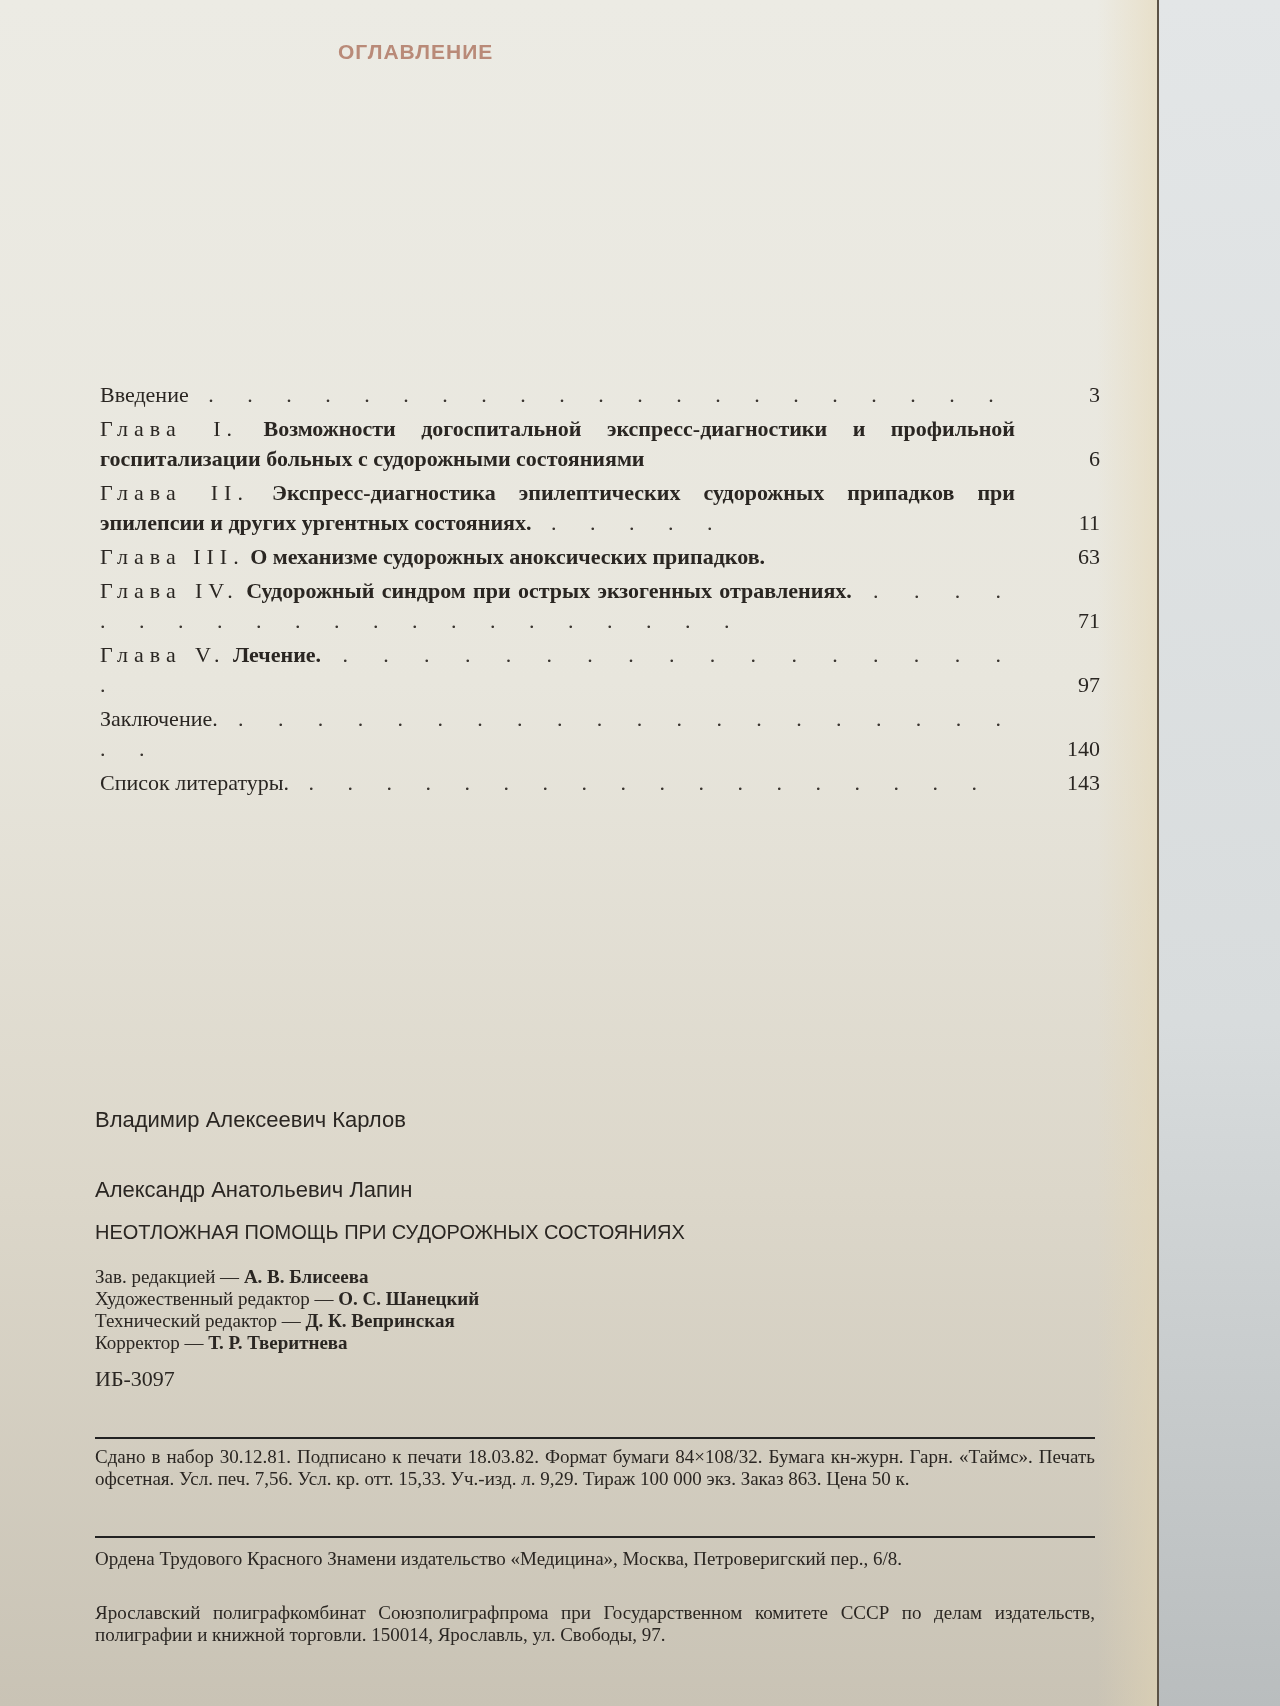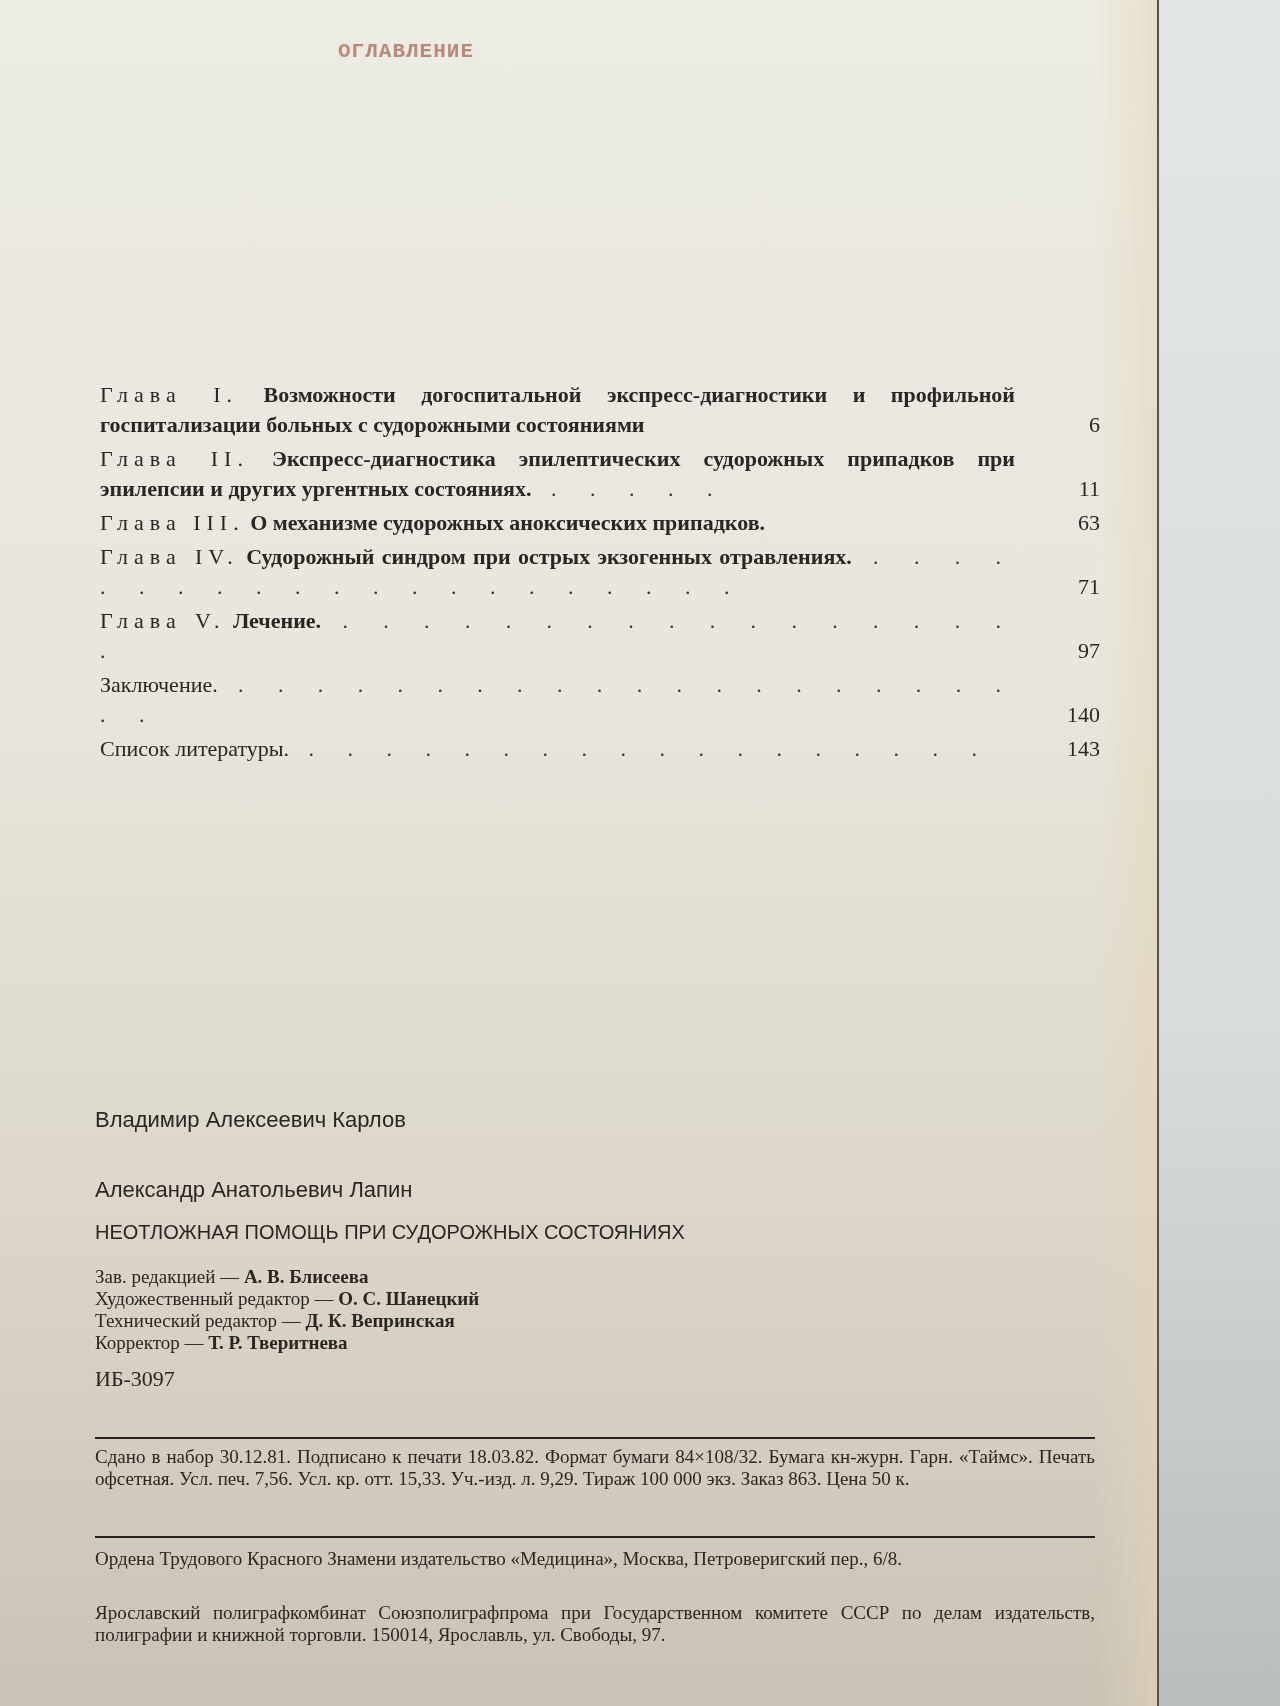--- a/index.html
+++ b/index.html
@@ -17,21 +17,21 @@
     .page::after {
       content: ""; position: absolute; right: 0; top: 0; width: 60px; height: 100%;
       background: linear-gradient(90deg, rgba(232,224,200,0) 0%, rgba(228,214,180,0.55) 100%);
     }
     .beyond {
       position: absolute; left: 1159px; top: 0; width: 121px; height: 1706px;
       background: linear-gradient(180deg, #e3e6e7 0%, #d8dcdd 60%, #b9bdbe 100%);
     }
     .heading {
       position: absolute; left: 338px; top: 40px;
-      font-family: Liberation Mono, monospace; font-size: 21px; letter-spacing: 1px;
+      font-family: Liberation Sans, sans-serif; font-size: 21px; letter-spacing: 1px;
       color: #b98a78; font-weight: bold;
     }
     .toc { position: absolute; left: 100px; top: 380px; width: 1000px; }
     .toc-entry { position: relative; font-size: 22px; line-height: 30px; }
     .toc-entry .title { display: block; width: 915px; text-align: justify; }
     .toc-entry .sp { letter-spacing: 6px; }
     .toc-entry b { font-weight: bold; }
     .toc-entry .leader { letter-spacing: 14px; color: #3a3530; }
     .toc-entry .pg { position: absolute; right: 0; bottom: 0; width: 60px; text-align: right; }
     .credits { position: absolute; left: 95px; top: 1065px; }
@@ -45,20 +45,24 @@
   </style>
 </head>
 <body>
 
 <div class="page"></div>
 <div class="beyond"></div>
 
 <div class="heading">ОГЛАВЛЕНИЕ</div>
 
 <div class="toc">
+  <div class="toc-entry" style="margin-bottom:4px">
+    <span class="title"><span>Введение</span><span class="leader"> . . . . . . . . . . . . . . . . . . . . .</span></span>
+    <span class="pg">3</span>
+  </div>
   <div class="toc-entry" style="margin-bottom:4px">
     <span class="title"><span class="sp">Глава I.</span> <b>Возможности догоспитальной экспресс-диагностики и профильной госпитализации больных с судорожными состояниями</b></span>
     <span class="pg">6</span>
   </div>
   <div class="toc-entry" style="margin-bottom:4px">
     <span class="title"><span class="sp">Глава II.</span> <b>Экспресс-диагностика эпилептических судорожных припадков при эпилепсии и других ургентных состояниях.</b><span class="leader"> . . . . .</span></span>
     <span class="pg">11</span>
   </div>
   <div class="toc-entry" style="margin-bottom:4px">
     <span class="title"><span class="sp">Глава III.</span> <b>О механизме судорожных аноксических припадков.</b></span>

